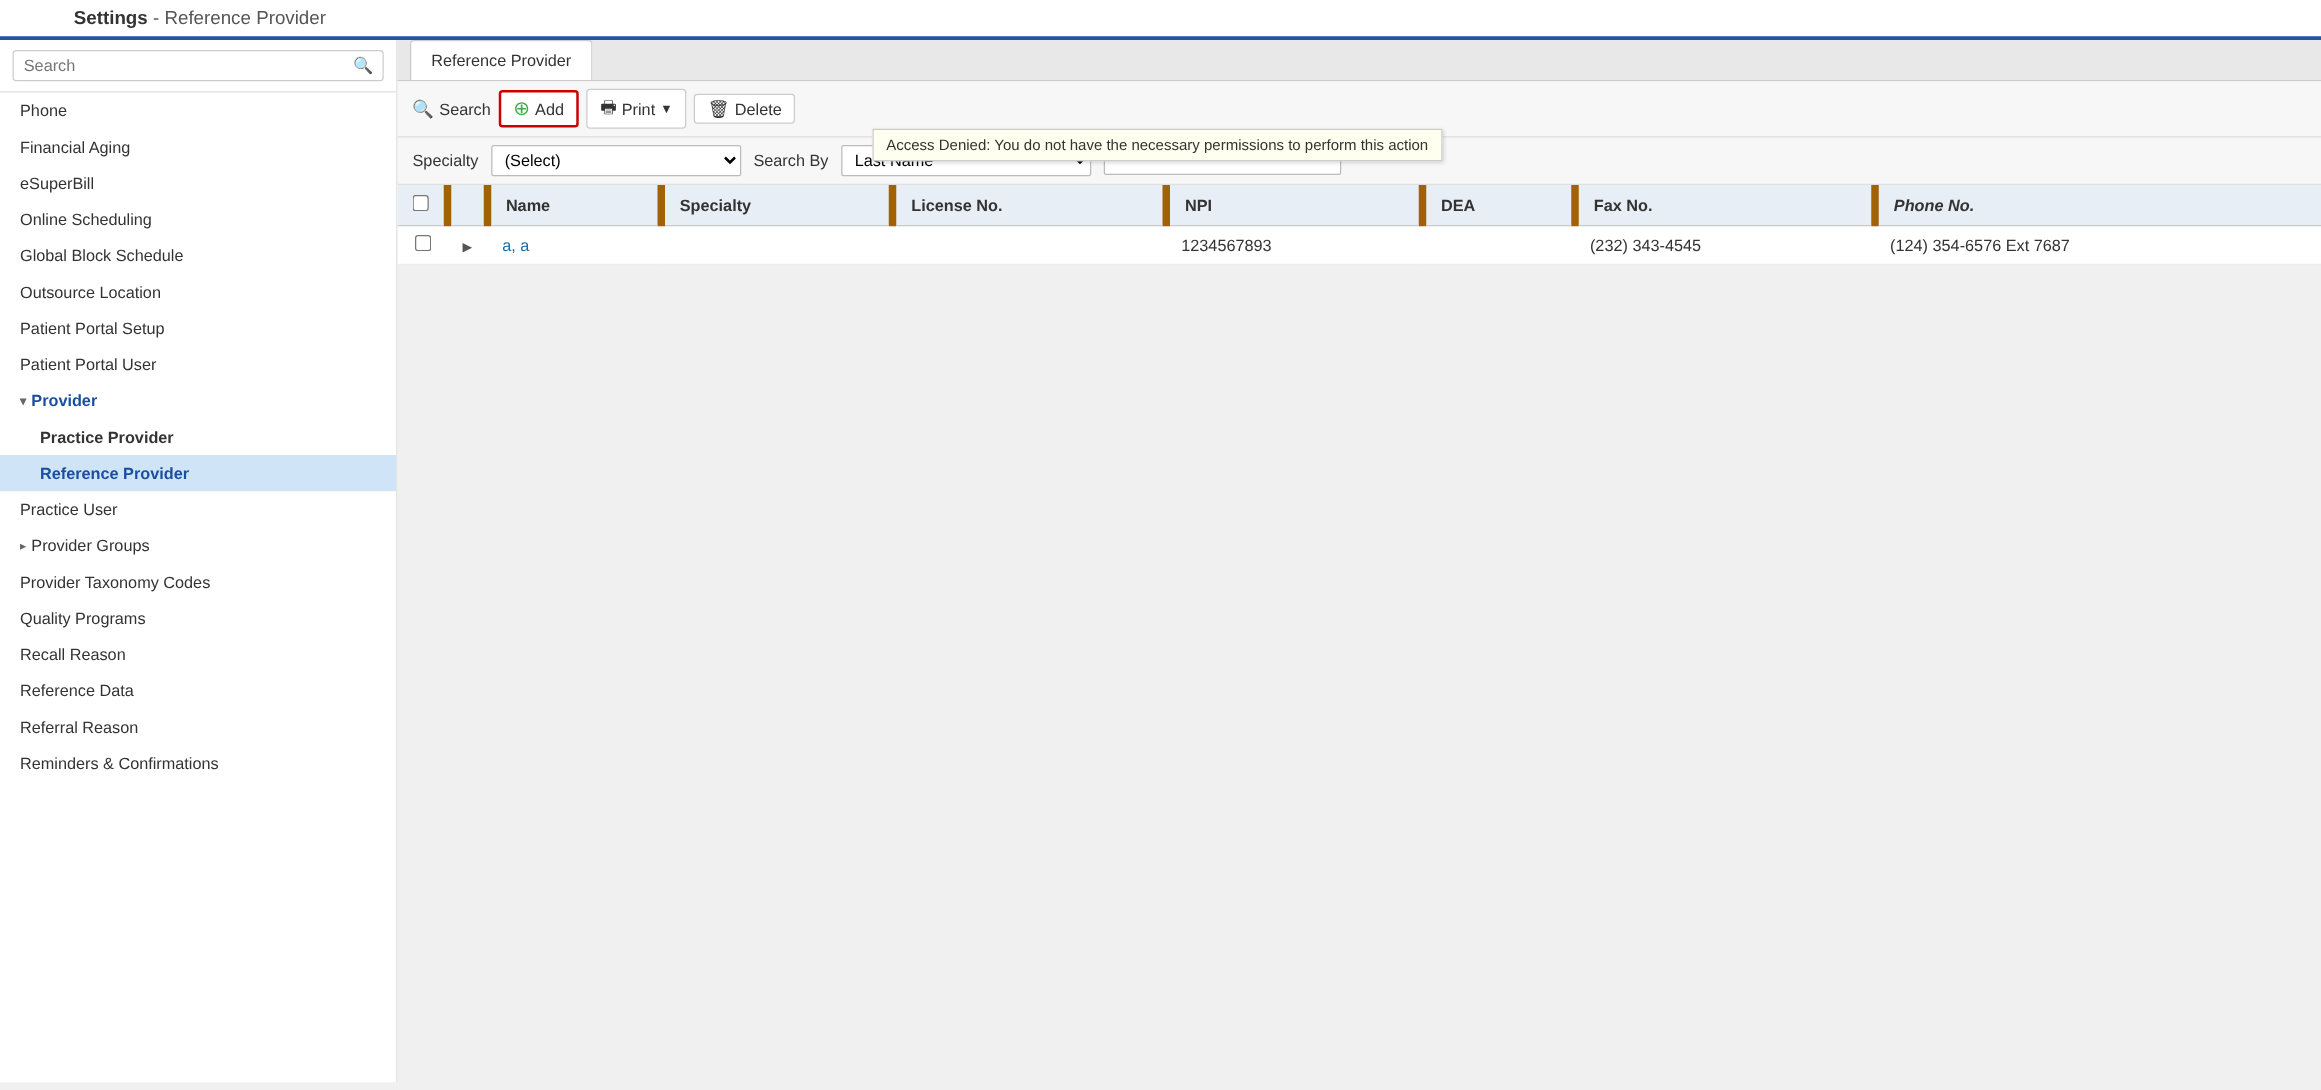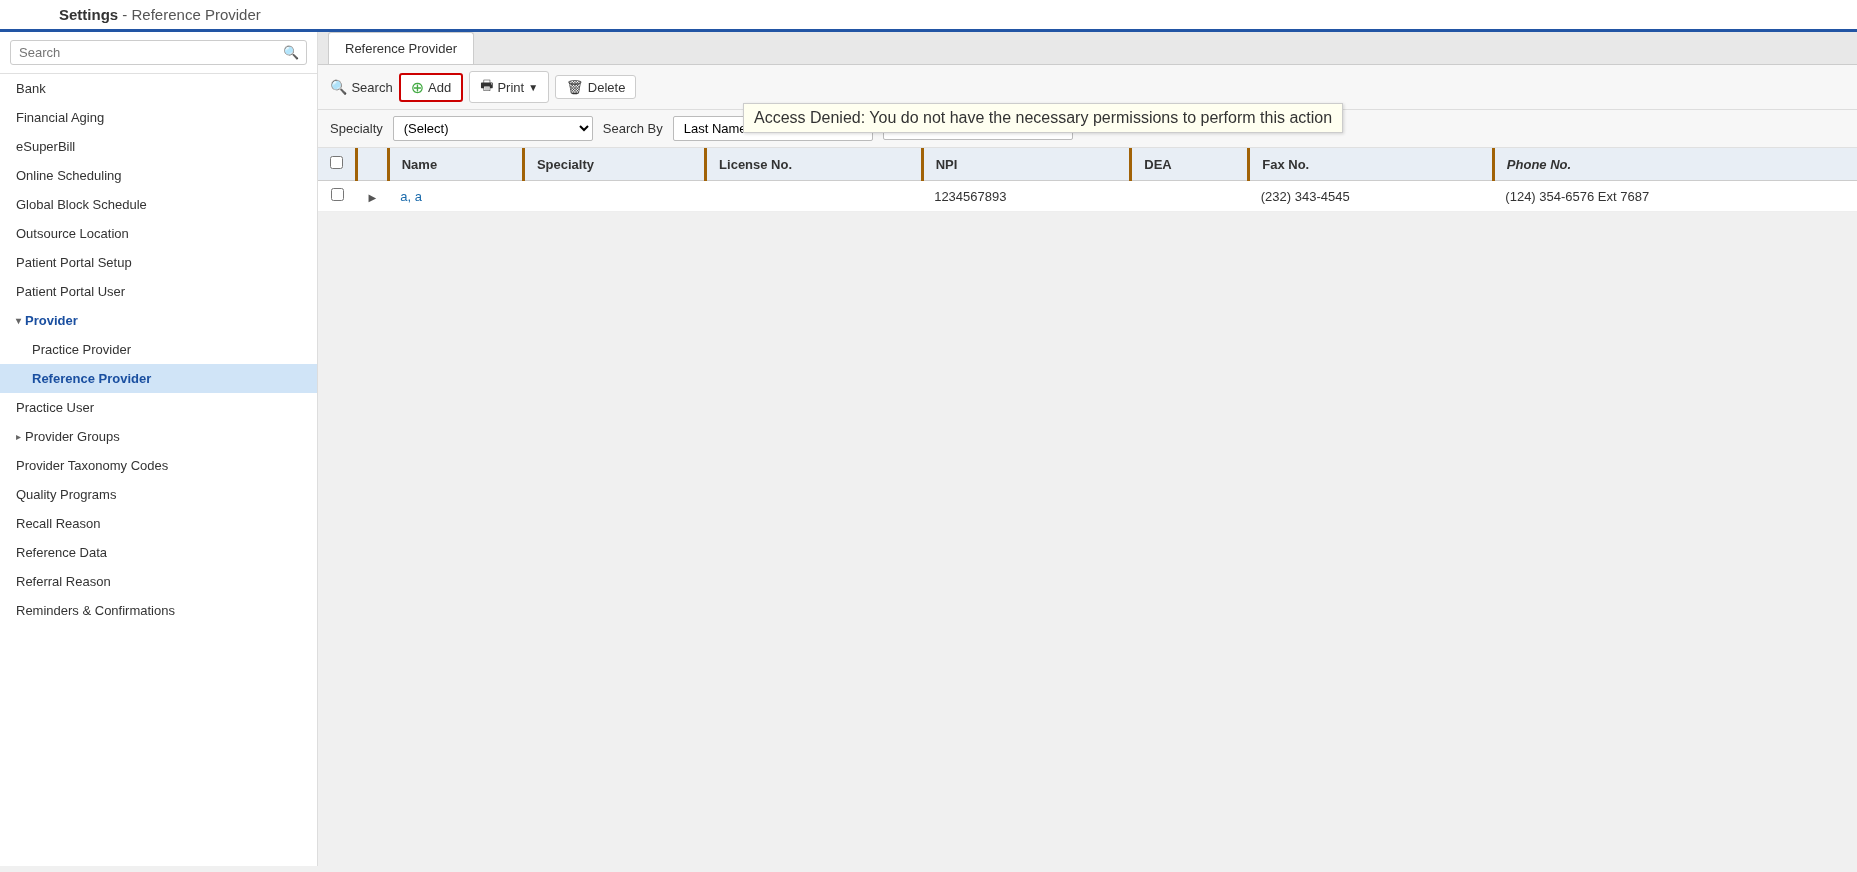--- a/index.html
+++ b/index.html
@@ -73,20 +73,21 @@
       background: #d0e4f7;
       color: #1a4fa0;
       font-weight: bold;
     }
     .sidebar-list li.selected-parent {
       color: #1a4fa0;
       font-weight: bold;
     }
     .sidebar-list .sub-item {
       padding-left: 32px;
+      font-weight: bold;
     }
     .sidebar-list .sub-item.active {
       background: #d0e4f7;
       color: #1a4fa0;
     }
     .sidebar-list .chevron { font-size: 10px; color: #666; }
 
     
     .main {
       flex: 1;
@@ -153,26 +154,25 @@
     }
 
     
     .tooltip {
       position: absolute;
       top: 38px;
       left: 380px;
       background: #fffff0;
       border: 1px solid #ccc;
       padding: 5px 10px;
-      font-size: 16px;
+      font-size: 12px;
       color: #333;
       box-shadow: 1px 1px 3px rgba(0,0,0,0.15);
       white-space: nowrap;
       z-index: 100;
-      margin-left: 45px;
     }
 
     
     .filter-bar {
       background: #f7f7f7;
       border-bottom: 1px solid #e0e0e0;
       padding: 6px 12px;
       display: flex;
       align-items: center;
       gap: 10px;
@@ -201,21 +201,21 @@
     .data-table thead tr {
       background: #e8eef5;
       border-bottom: 1px solid #ccc;
     }
     .data-table thead th {
       padding: 8px 12px;
       text-align: left;
       font-size: 13px;
       font-weight: bold;
       color: #333;
-      border-right: 3px solid #a16207;
+      border-right: 6px solid #a16207;
     }
     .data-table thead th:last-child { border-right: none; font-style: italic; }
     .data-table tbody tr {
       border-bottom: 1px solid #eee;
     }
     .data-table tbody td {
       padding: 7px 12px;
       font-size: 13px;
       color: #333;
       vertical-align: middle;
@@ -240,21 +240,21 @@
 
 <div class="layout">
 
   <div class="sidebar">
     <div class="search-bar">
       <input type="text" placeholder="Search" style="">
       <span class="search-icon">🔍</span>
     </div>
     <ul class="sidebar-list">
       <li>
-          <span>Bank</span>
+          <span>Phone</span>
         </li>
       <li>
           <span>Financial Aging</span>
         </li>
       <li>
           <span>eSuperBill</span>
         </li>
       <li>
           <span>Online Scheduling</span>
         </li>

